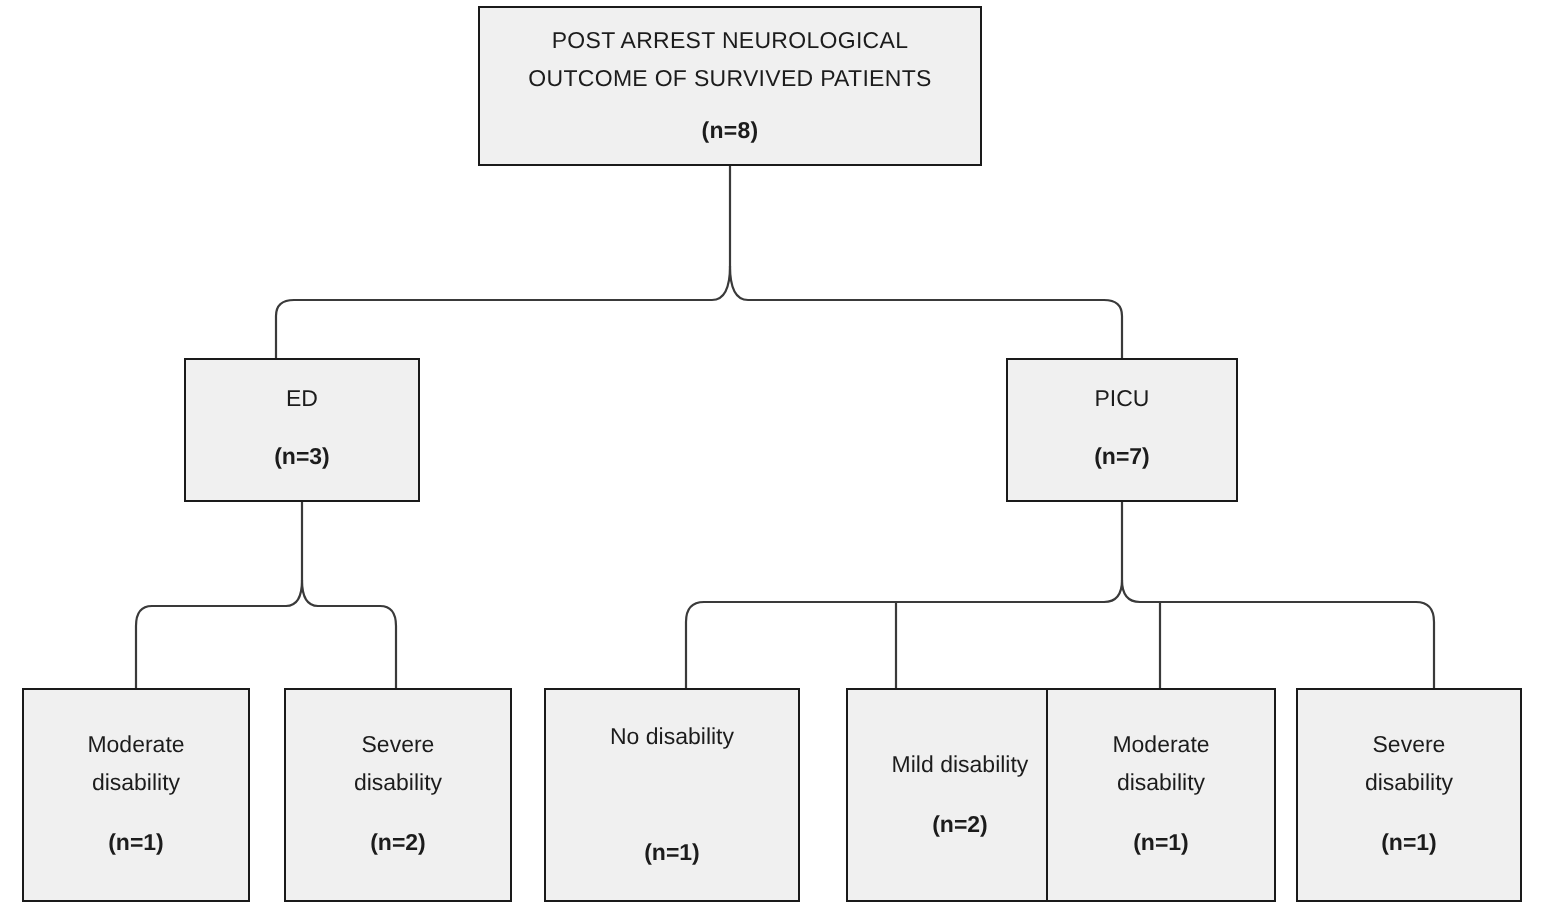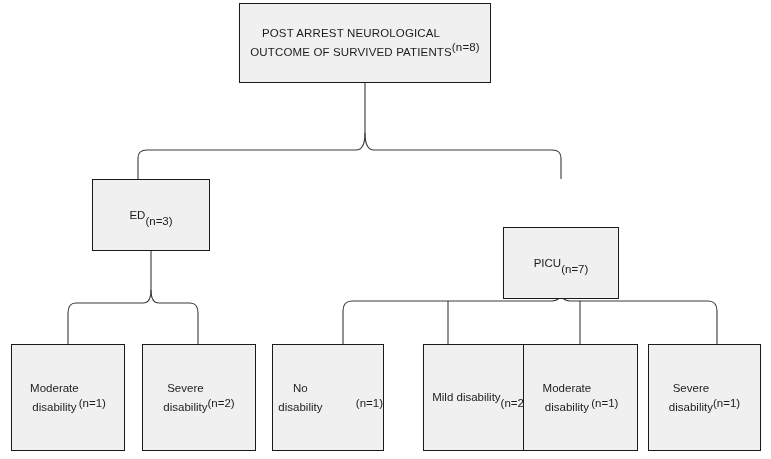--- a/index.html
+++ b/index.html
@@ -24,33 +24,34 @@
     width: 771px;
     height: 459px;
     pointer-events: none;
   }
   .node {
     position: absolute;
     box-sizing: border-box;
     background: #f0f0f0;
     border: 1.6px solid #1a1a1a;
     display: flex;
-    flex-direction: row;
+    flex-direction: column;
     align-items: center;
     justify-content: center;
     color: #1c1c1c;
     text-align: center;
     line-height: 1.45;
     z-index: 2;
   }
   .node .title {
     white-space: pre-line;
   }
   .node .count {
     margin-top: 0.95em;
+    font-weight: bold;
   }
 
   
   #node-root {
     left: 239px;
     top: 3px;
     width: 252px;
     height: 80px;
     font-size: 11.5px;
     letter-spacing: 0.15px;
@@ -58,35 +59,35 @@
   #node-root .title { line-height: 1.65; }
   #node-root .count { margin-top: 0.7em; }
 
   
   .level2 {
     top: 179px;
     height: 72px;
     font-size: 11.5px;
   }
   #node-ed   { left: 92px;  width: 118px; }
-  #node-picu { left: 503px; width: 116px; margin-top: 48px; }
+  #node-picu { left: 503px; width: 116px; }
   .level2 .count { margin-top: 1.1em; }
 
   
   .level3 {
     top: 344px;
     height: 107px;
     font-size: 11.5px;
   }
   .level3 .title { line-height: 1.6; }
   .level3 .count { margin-top: 1.1em; }
 
   #node-ed-moderate { left: 11px;  width: 114px; }
   #node-ed-severe   { left: 142px; width: 114px; }
-  #node-picu-no     { left: 272px; width: 112px; gap: 28px; }
+  #node-picu-no     { left: 272px; width: 128px; gap: 28px; }
   #node-picu-mild   { left: 399px; width: 114px; margin-left: 24px; }
   #node-picu-mod    { left: 523px; width: 115px; }
   #node-picu-sev    { left: 648px; width: 113px; }
 </style>
 </head>
 <body>
 
 <div id="canvas">
 
   <svg id="connectors" viewBox="0 0 771 459" xmlns="http://www.w3.org/2000/svg">

